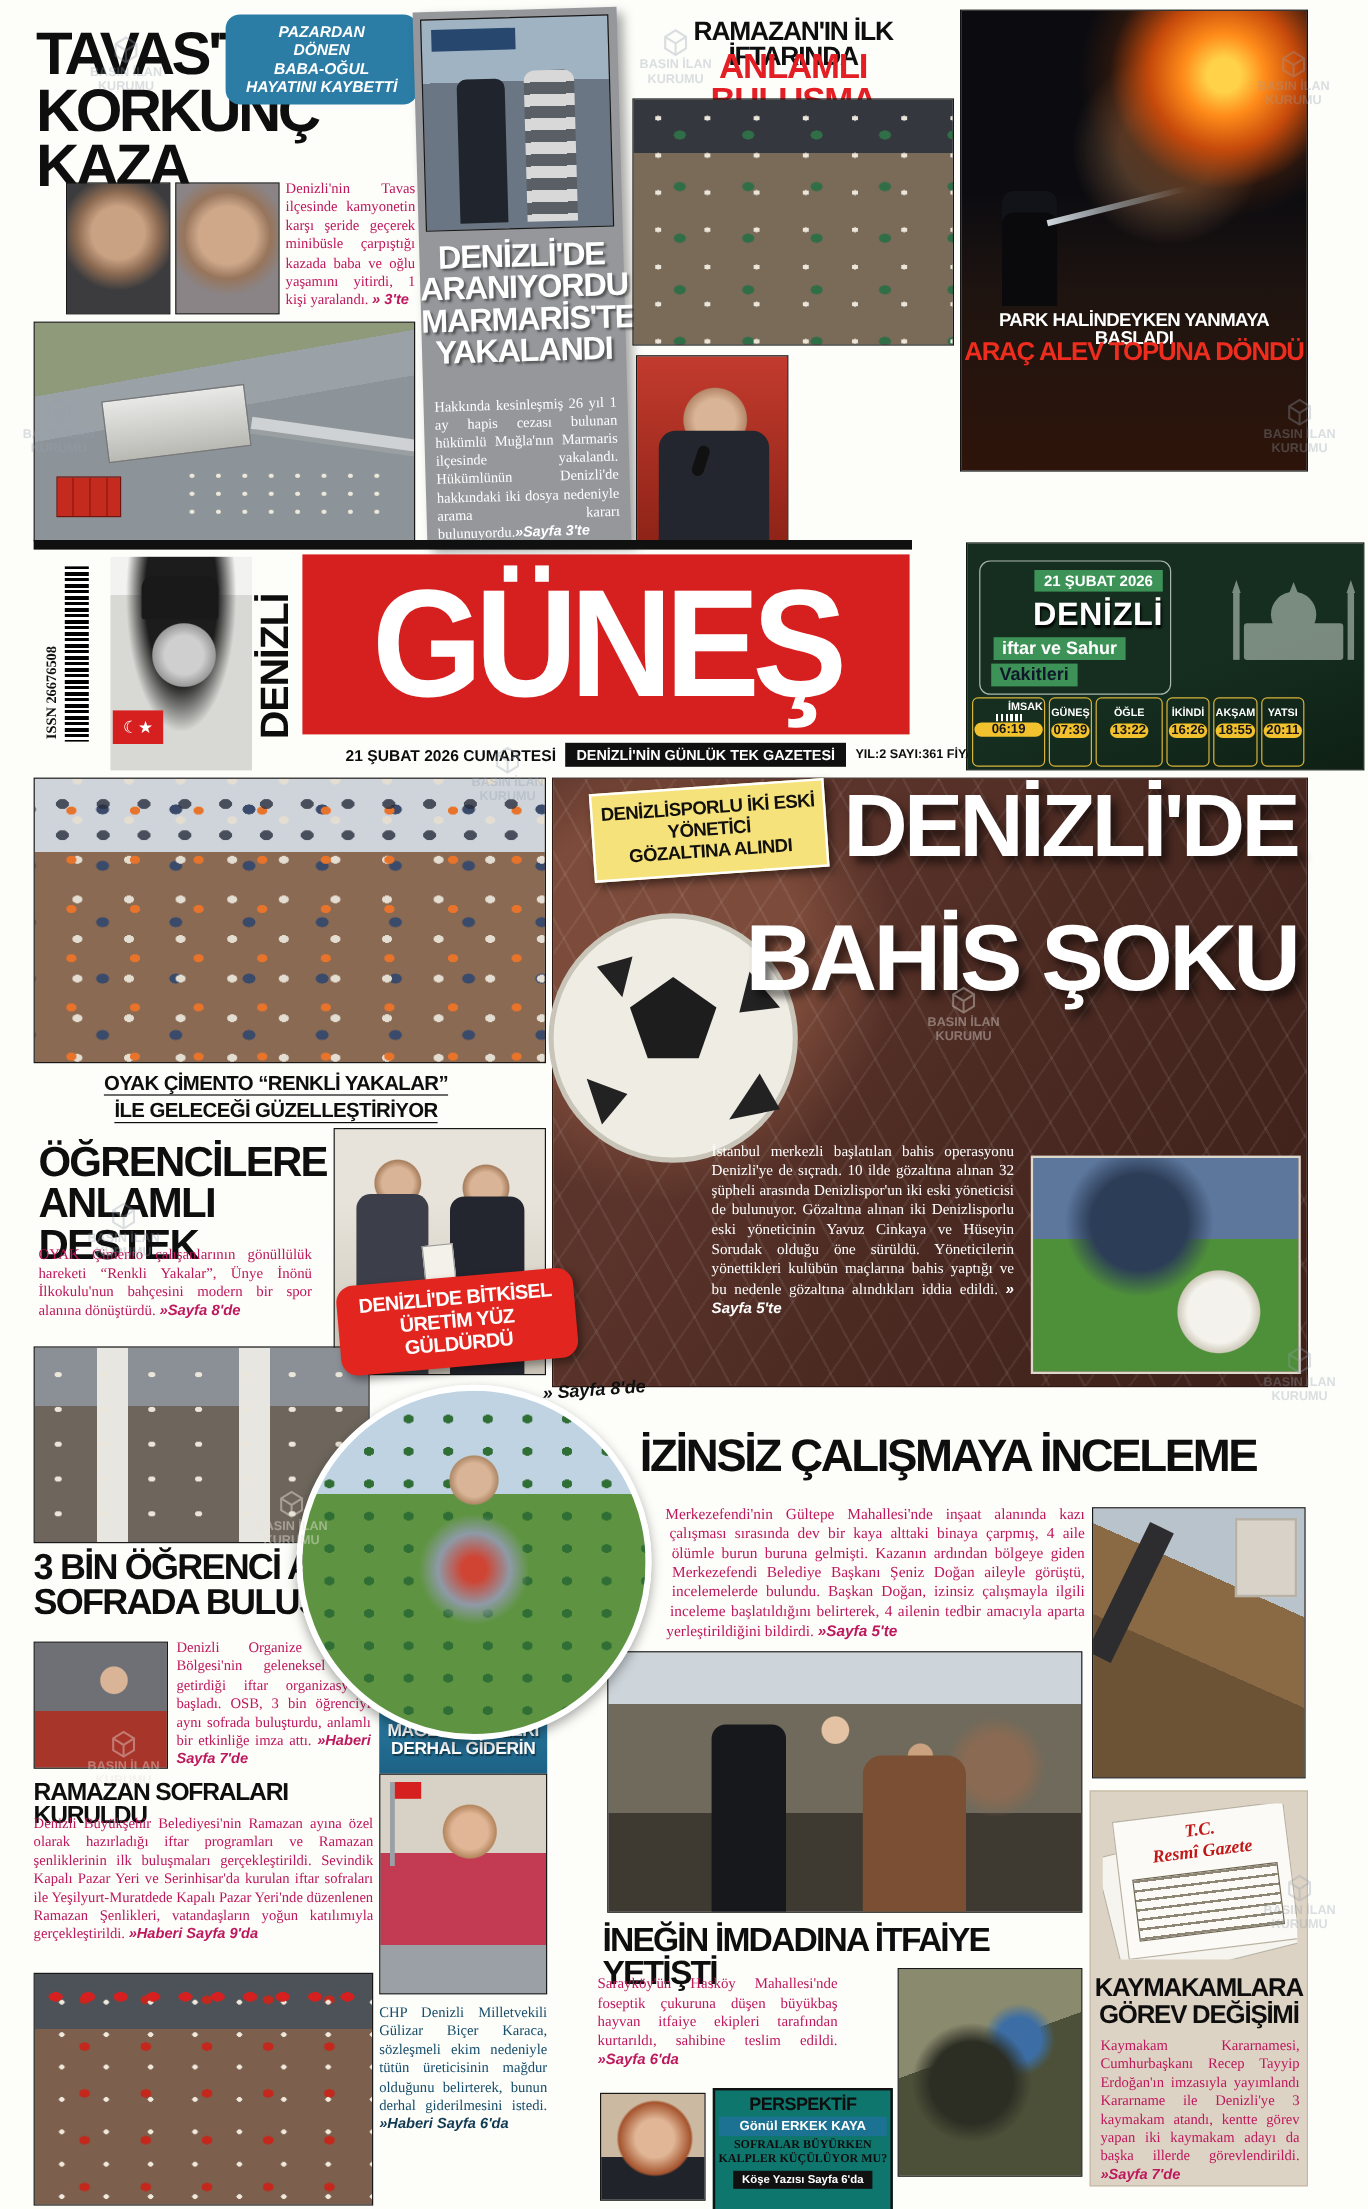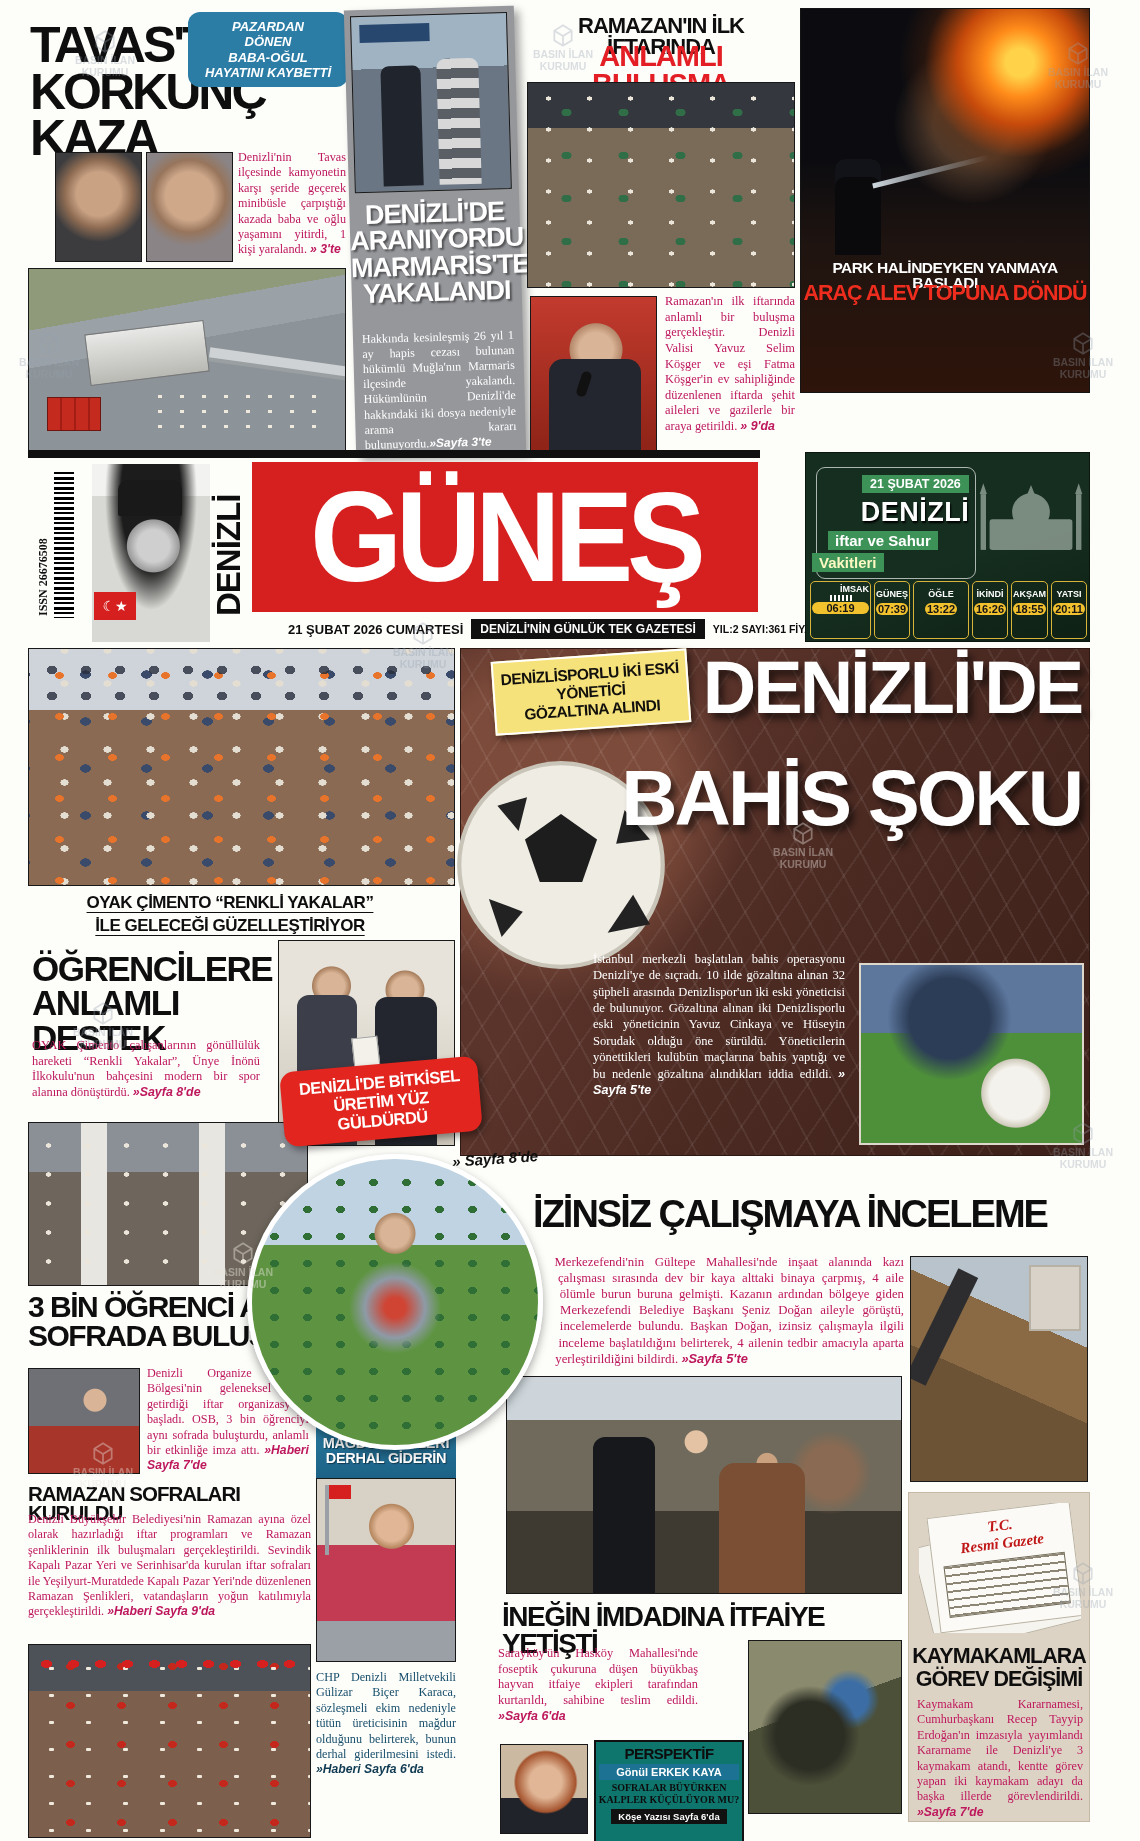--- a/index.html
+++ b/index.html
@@ -68,23 +68,20 @@
   <div class="ph" style="left:527px;top:82px;width:268px;height:206px;background:
        radial-gradient(#ece6da 9%,transparent 10%) 0 0/41px 31px,
        radial-gradient(#2f6e46 12%,transparent 13%) 10px 8px/57px 43px,
        linear-gradient(#34373d 0 22%,#7a6a58 22% 100%);"></div>
 
   <div class="ph" style="left:530px;top:296px;width:127px;height:157px;background:radial-gradient(circle at 52% 34%,#d9b496 0 17px,#b5886b 26px,transparent 27px),linear-gradient(#c23b2e,#8e2317);">
     <div class="abs" style="left:18px;top:62px;width:92px;height:95px;background:#23262e;border-radius:14px 14px 0 0;"></div>
     <div class="abs" style="left:48px;top:74px;width:10px;height:26px;background:#111;border-radius:5px;transform:rotate(18deg);"></div>
   </div>
 
-  <p class="abs bd" style="left:665px;top:294px;width:130px;font-size:12.4px;">
-    <span>Ramazan'ın ilk iftarında anlamlı bir buluşma gerçekleştir. Denizli Valisi Yavuz Selim Köşger ve eşi Fatma Köşger'in ev sahipliğinde düzenlenen iftarda şehit aileleri ve gazilerle bir araya getirildi. </span><b class="ref">» 9'da</b>
-  </p>
 
   <div class="abs" style="left:800px;top:8px;width:290px;height:385px;background:
        radial-gradient(circle at 76% 14%,#ffd24a 0 14px,#ff8c1a 34px,#c64a0b 62px,rgba(120,50,10,.25) 95px,transparent 120px),
        radial-gradient(circle at 60% 30%,rgba(200,140,90,.35) 0 40px,transparent 80px),
        linear-gradient(180deg,#0c0c10 0 40%,#1f1410 62%,#2e140a 100%);border:1px solid #141414;">
     <div class="abs" style="left:34px;top:150px;width:46px;height:96px;background:#0a0a0c;border-radius:10px 10px 0 0;box-shadow:inset 0 18px 0 #111318;"></div>
     <div class="abs" style="left:70px;top:160px;width:120px;height:5px;background:linear-gradient(90deg,#cfd8de,transparent);transform:rotate(-14deg);"></div>
     <div class="hl ctr" style="position:absolute;left:0;top:252px;width:100%;font-size:15.5px;color:#fff;letter-spacing:-.5px;">PARK HALİNDEYKEN YANMAYA BAŞLADI</div>
     <div class="hl ctr" style="position:absolute;left:0;top:274px;width:100%;font-size:21.5px;color:#ef2d1f;letter-spacing:-1px;">ARAÇ ALEV TOPUNA DÖNDÜ</div>
   </div>
@@ -110,34 +107,34 @@
   <div class="abs" style="left:252px;top:462px;width:506px;height:150px;background:#d6201f;display:flex;align-items:center;justify-content:center;">
     <span style="font-weight:900;font-size:118px;letter-spacing:-6px;color:#fff;line-height:1;transform:scaleY(1.08);">GÜNEŞ</span>
   </div>
 
   <div class="abs" style="left:288px;top:617px;width:472px;height:24px;display:flex;align-items:center;gap:8px;">
     <span style="font-weight:700;font-size:13px;color:#0d0d0d;white-space:nowrap;">21 ŞUBAT 2026 CUMARTESİ</span>
     <span style="background:#101010;color:#fff;font-weight:700;font-size:12px;padding:3px 9px;white-space:nowrap;">DENİZLİ'NİN GÜNLÜK TEK GAZETESİ</span>
     <span style="font-weight:700;font-size:10.5px;color:#0d0d0d;white-space:nowrap;">YIL:2 SAYI:361 FİYATI: 7 TL</span>
   </div>
 
-  <div class="abs" style="left:805px;top:452px;width:285px;height:190px;background:linear-gradient(160deg,#152e1f 0 55%,#0e2014 100%);border:1px solid #0a160e;">
+  <div class="abs" style="left:805px;top:452px;width:332px;height:190px;background:linear-gradient(160deg,#152e1f 0 55%,#0e2014 100%);border:1px solid #0a160e;">
     <svg viewBox="0 0 120 90" style="position:absolute;right:4px;top:14px;width:108px;height:92px;opacity:.5;fill:#dfe8df;">
       <rect x="14" y="52" width="92" height="34" rx="3"></rect>
         <circle cx="60" cy="44" r="21"></circle>
       <rect x="4" y="24" width="6" height="62"></rect>
         <rect x="110" y="24" width="6" height="62"></rect>
       <path d="M7 12l4 12H3zM113 12l4 12h-8z"></path>
         <path d="M60 14l4 10h-8z"></path>
     </svg>
     <div class="abs" style="left:10px;top:14px;width:160px;height:112px;border:1px solid rgba(255,255,255,.65);border-radius:9px;"></div>
     <div class="abs" style="left:56px;top:22px;padding:2px 8px;background:#3d9257;color:#fff;font-weight:700;font-size:12.5px;">21 ŞUBAT 2026</div>
     <div class="abs" style="left:34px;top:44px;width:150px;text-align:center;color:#fff;font-weight:900;font-size:27px;letter-spacing:.5px;text-shadow:1px 2px 2px #000;">DENİZLİ</div>
     <div class="abs" style="left:22px;top:78px;padding:1px 7px;background:#3d9257;color:#fff;font-weight:700;font-size:15px;">iftar ve Sahur</div>
-    <div class="abs" style="left:6px;top:100px;padding:1px 7px;background:#3d9257;color:#fef9c3;font-weight:700;font-size:15px;">Vakitleri</div>
+    <div class="abs" style="left:20px;top:100px;padding:1px 7px;background:#3d9257;color:#0f172a;font-weight:700;font-size:15px;">Vakitleri</div>
 
     <div class="abs" style="left:4px;top:128px;width:277px;height:58px;display:flex;gap:3px;">
       <div style="flex:1;border:1px solid #d9b43a;border-radius:5px;padding:2px 1px;text-align:center;">
         <div style="color:#fff;font-weight:900;font-size:9px;margin-left:28px;">İMSAK</div>
         <div style="margin:1px auto;width:22px;height:6px;background:repeating-linear-gradient(90deg,#fff 0 2px,transparent 2px 4px);"></div>
         <div style="background:#f2c12e;border-radius:8px;font-weight:900;font-size:11px;color:#151515;margin-top:1px;">06:19</div>
       </div>
       <div style="flex:1;border:1px solid #d9b43a;border-radius:5px;padding:2px 1px;text-align:center;">
         <div style="color:#fff;font-weight:900;font-size:9px;margin-top:5px;">GÜNEŞ</div>
         <div style="background:#f2c12e;border-radius:8px;font-weight:900;font-size:11px;color:#151515;margin-top:4px;">07:39</div>

